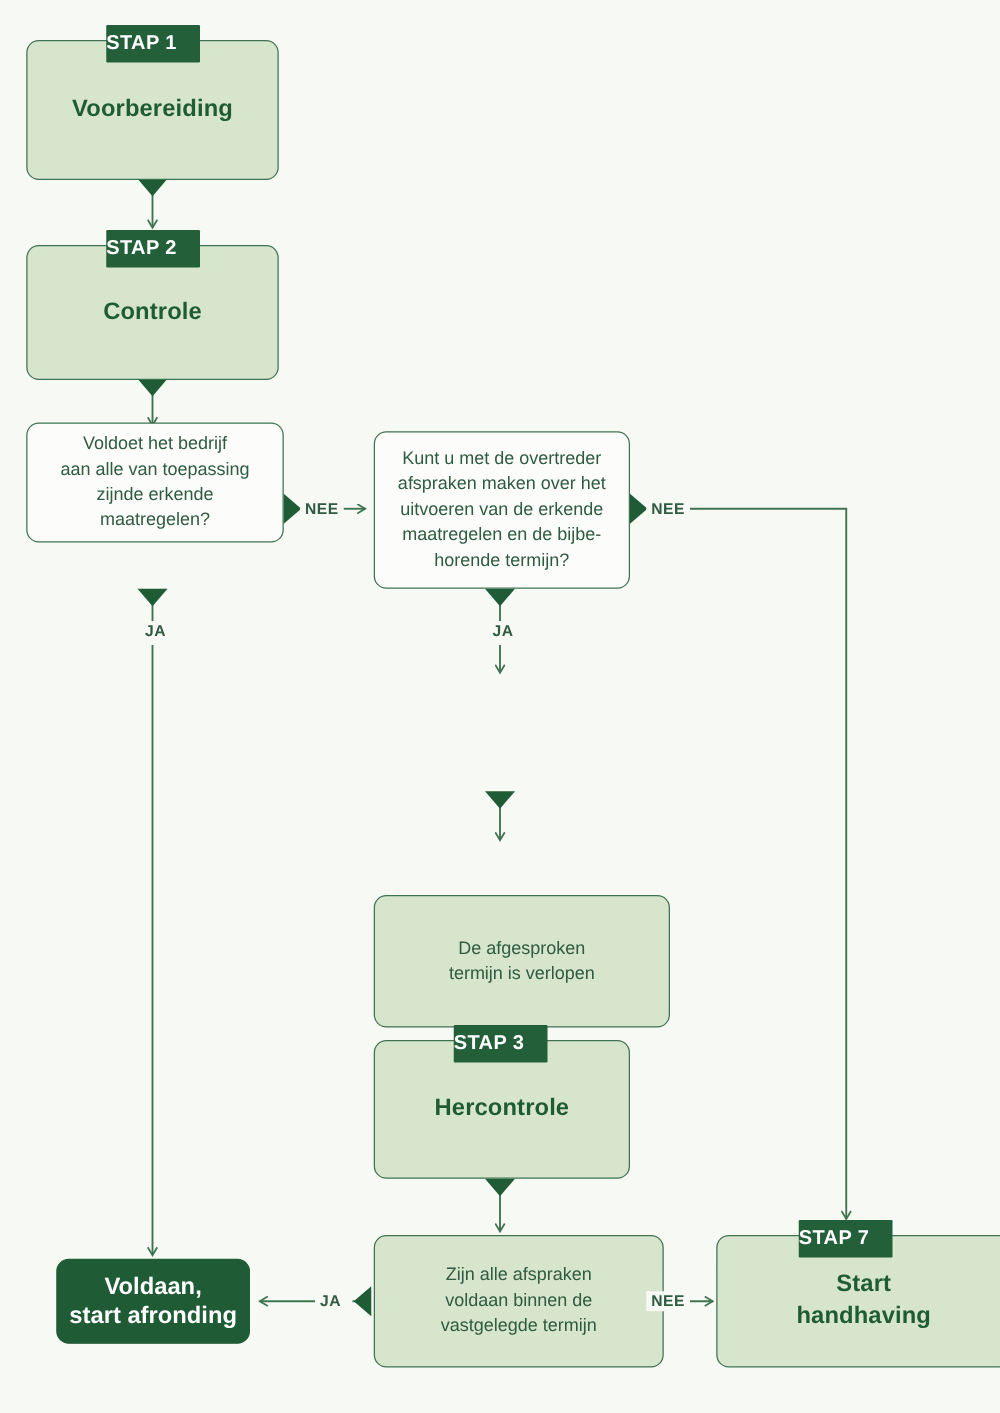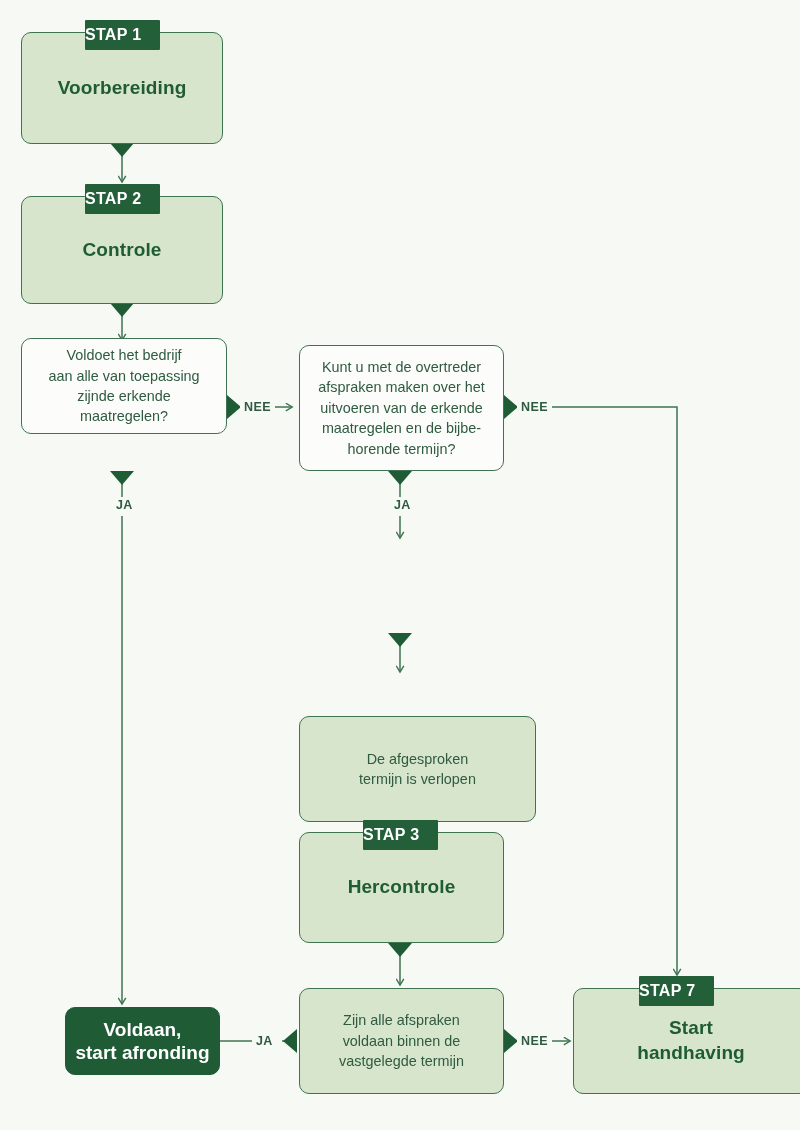--- a/index.html
+++ b/index.html
@@ -200,27 +200,27 @@
 termijn is verlopen</span>
   </div>
 
   <div class="node light stage" style="left:299px; top:832px; width:205px; height:111px;">
     <span class="node-label">Hercontrole</span>
   </div>
   <div class="badge" style="left:363px; top:820px; width:75px;">
     <span>STAP 3</span>
   </div>
 
-  <div class="node light plain" style="left:299px; top:988px; width:205px; height:106px;">
+  <div class="node light plain" style="left:299px; top:988px; width:232px; height:106px;">
     <span class="node-label">Zijn alle afspraken
 voldaan binnen de
 vastgelegde termijn</span>
   </div>
 
-  <div class="node dark" style="left:45px; top:1007px; width:155px; height:68px;margin-left:20px;">
+  <div class="node dark" style="left:45px; top:1007px; width:155px; height:68px;">
     <span class="node-label">Voldaan,
 start afronding</span>
   </div>
 
   <div class="node light stage" style="left:573px; top:988px; width:236px; height:106px;">
     <span class="node-label">Start
 handhaving</span>
   </div>
   <div class="badge" style="left:639px; top:976px; width:75px;">
     <span>STAP 7</span>

